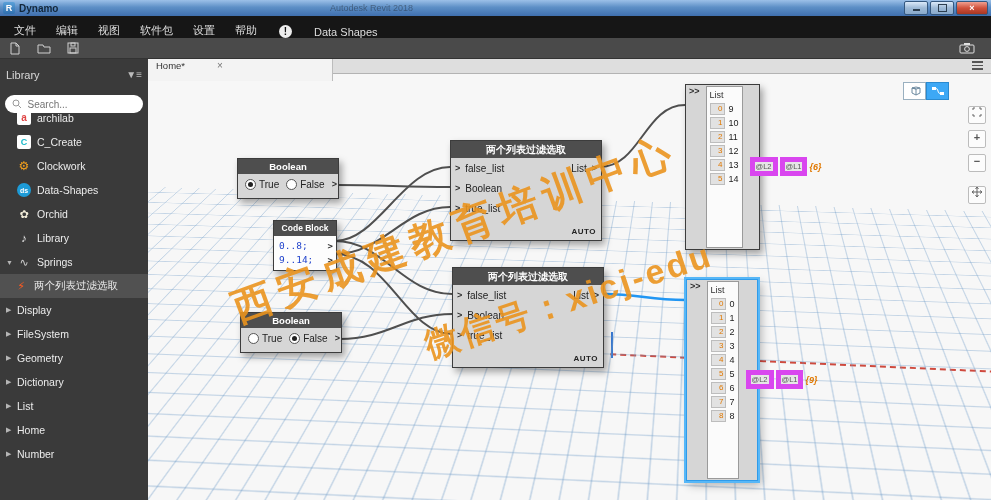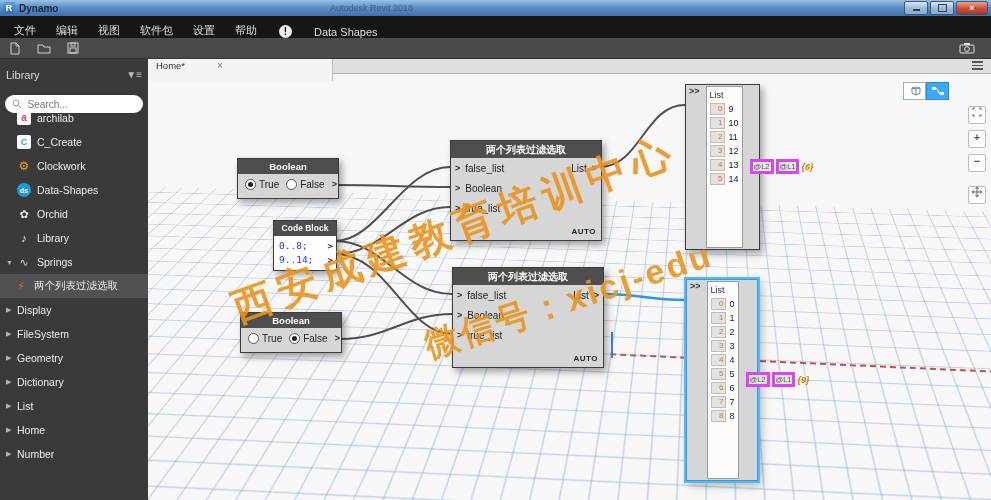--- a/index.html
+++ b/index.html
@@ -102,21 +102,21 @@
   .watch.selected{border-color:#2f9bea;box-shadow:0 0 0 2px #57b7f7,3px 4px 9px rgba(0,0,0,.3);}
   .watch-portrow{height:13px;display:flex;justify-content:space-between;align-items:center;padding:0 3px;}
   .watch-content{margin:1px 3px;background:#fbfbfb;border:1px solid #9a9a9a;padding:2px 3px;}
   .watch-list-label{font-size:9px;color:#333;line-height:13px;}
   .wrow{display:flex;align-items:center;gap:4px;height:14px;}
   .widx{min-width:11px;text-align:right;background:#e2e2e2;border:1px solid #bdbdbd;color:#e07800;
     font-size:8px;padding:0 1px;line-height:10px;}
   .wval{font-size:9px;color:#222;}
   .watch-spacer{flex:1;}
   .wfoot{display:flex;align-items:center;gap:2px;padding:2px 4px 3px 4px;}
-  .ltag{border:3px solid #d946ef;background:#e6e6e6;color:#555;font-size:7.5px;padding:0 1px;line-height:9px;}
+  .ltag{border:5px solid #d946ef;background:#e6e6e6;color:#555;font-size:7.5px;padding:0 1px;line-height:9px;}
   .wcount{margin-left:auto;color:#e07800;font-style:italic;font-size:9px;font-weight:bold;}
 
   
   .wm{position:absolute;z-index:40;color:rgba(234,148,30,.9);font-weight:bold;white-space:nowrap;pointer-events:none;}
   .wm1{left:86px;top:208px;font-size:40px;letter-spacing:7px;transform:rotate(-20deg);transform-origin:0 50%;}
   .wm2{left:278px;top:250px;font-size:34px;letter-spacing:3px;transform:rotate(-18deg);transform-origin:0 50%;}
 
   
   .view-toggles{position:absolute;right:42px;top:8px;display:flex;z-index:30;}
   .vt-btn{width:21px;height:16px;border:1px solid #9ab0c0;background:#fff;

